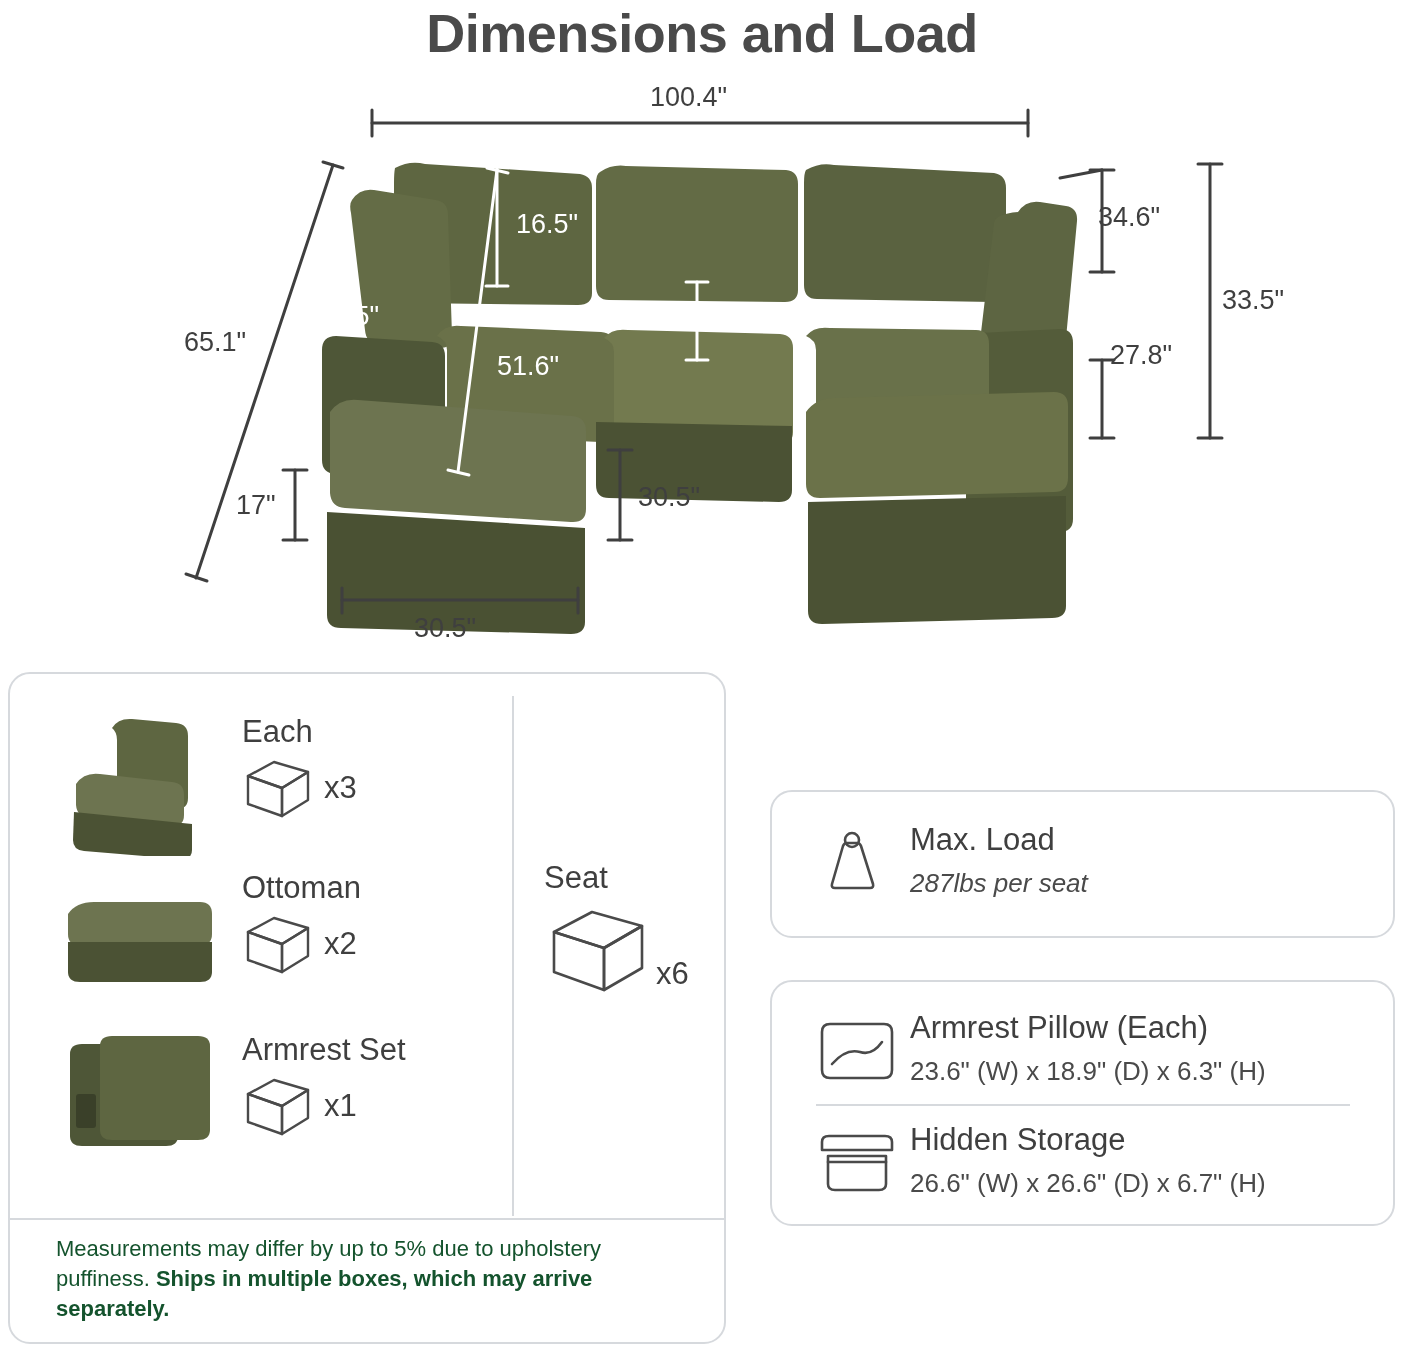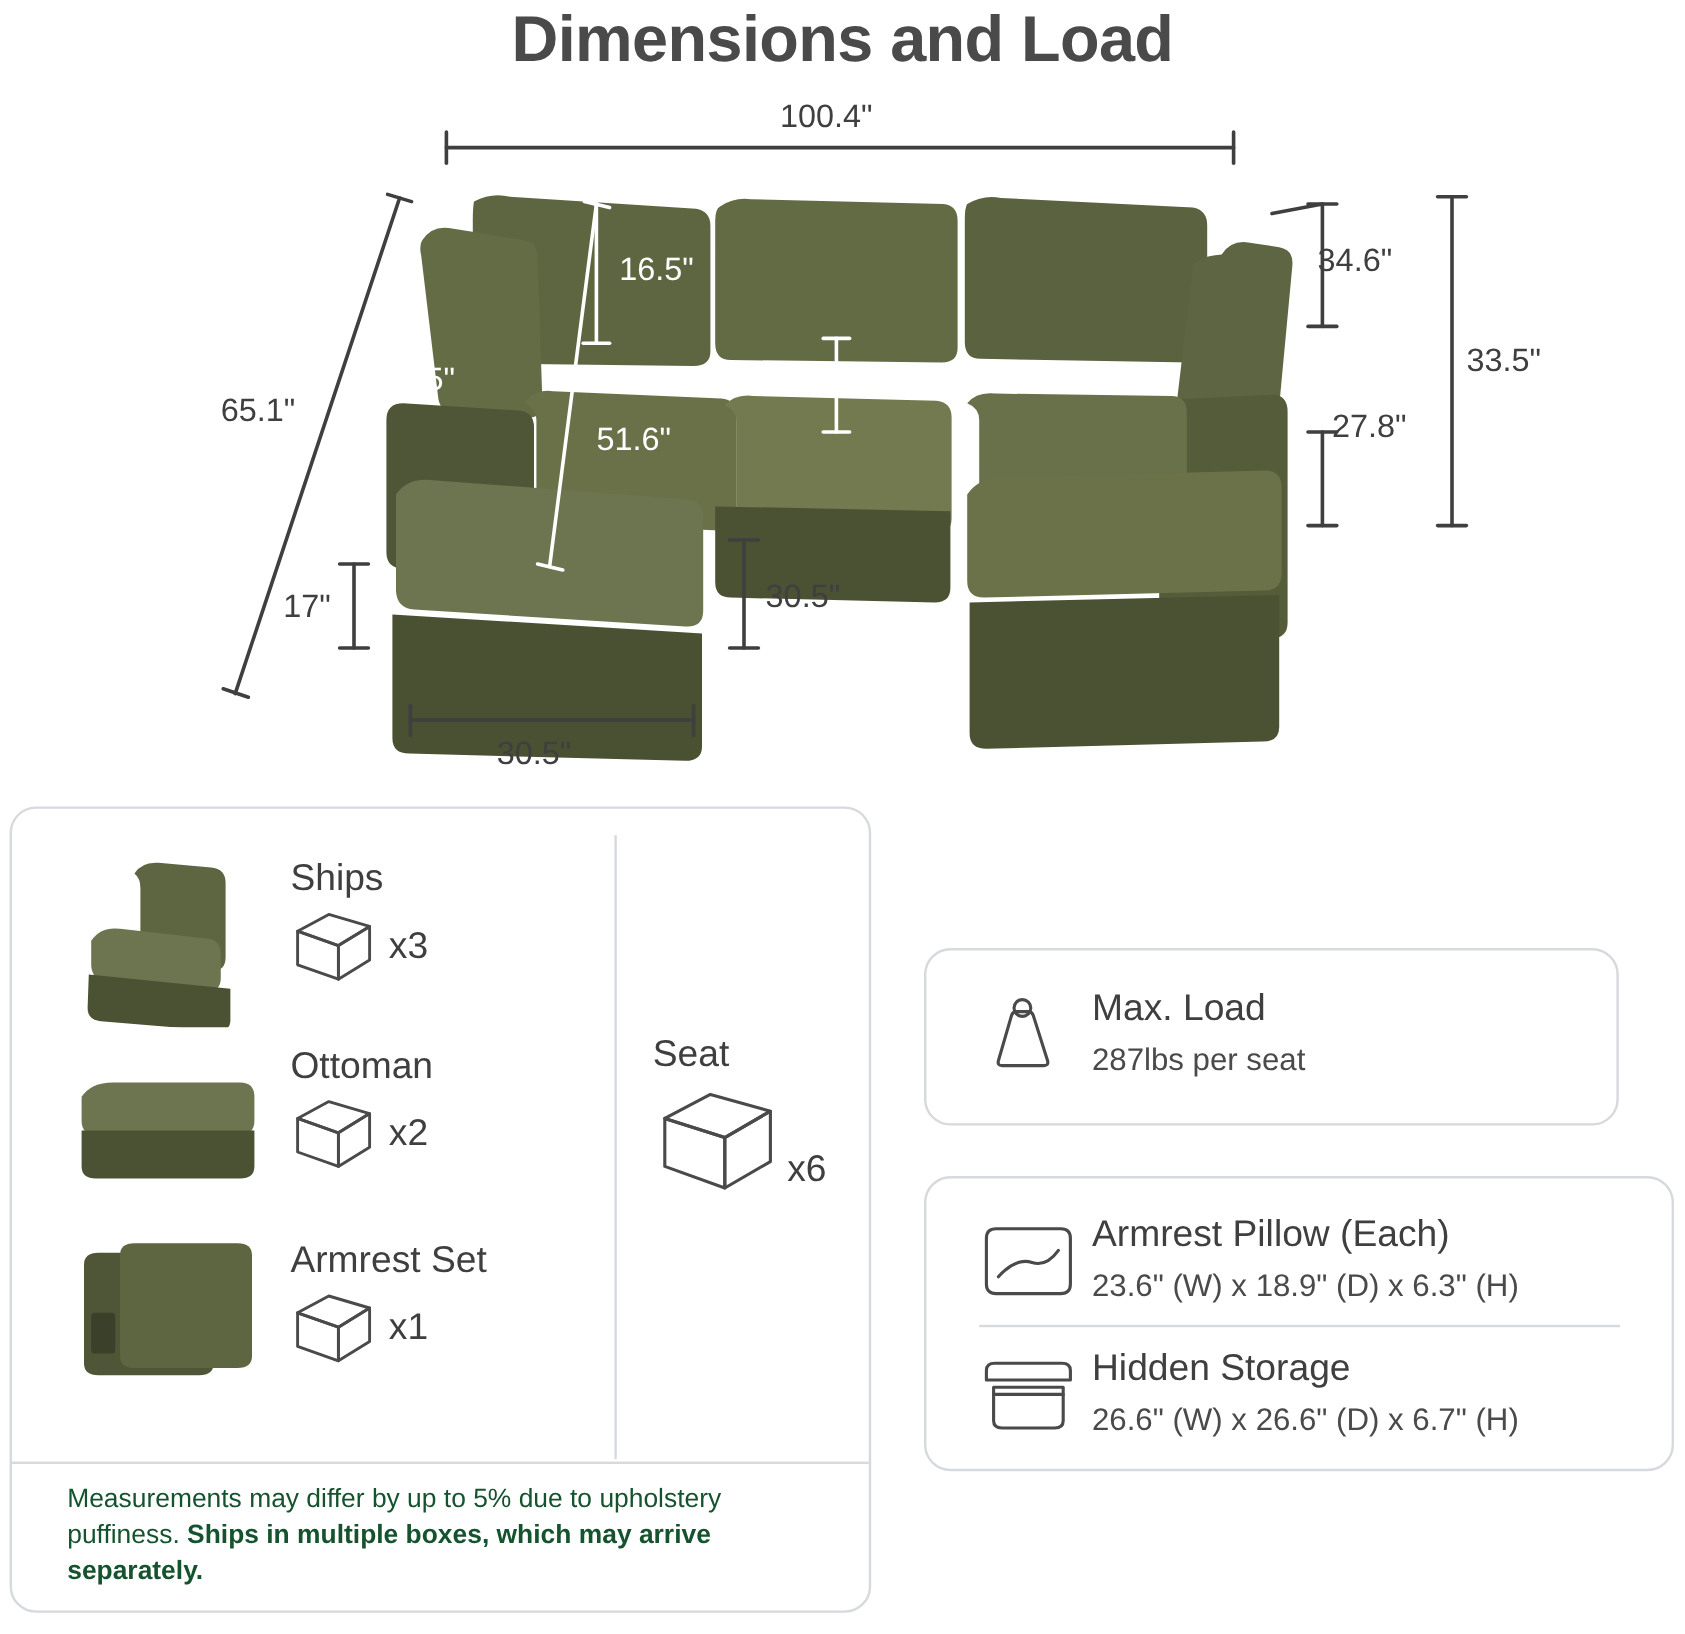--- a/index.html
+++ b/index.html
@@ -95,21 +95,21 @@
     font-size: 22px;
     line-height: 30px;
     color: #14532d;
   }
   #disclaimer b { font-weight: bold; }
 
   
   #load-panel {
     left: 770px;
     top: 790px;
-    width: 579px;
+    width: 625px;
     height: 148px;
   }
   #specs-panel {
     left: 770px;
     top: 980px;
     width: 625px;
     height: 246px;
     padding-left: 23px;
   }
   .spec-title {
@@ -237,21 +237,21 @@
     <div class="divider-v" style="left:502px; top:22px; height:520px;"></div>
 
     <div class="divider-h" style="left:0px; top:544px; width:714px;"></div>
 
     <div class="pack-row" style="left:38px; top:26px; width:460px; height:150px;">
       <svg width="170" height="150" viewBox="0 0 170 150" class="mini-sofa" style="left:6px; top:6px;">
         <path d="M58,22 q6,-10 20,-9 l44,4 q12,1 12,13 l0,62 q0,12 -13,11 l-46,-4 q-12,-1 -12,-13 l0,-52 q0,-8 -5,-12z" fill="#5e6641"></path>
         <path d="M22,78 q8,-12 24,-10 l72,8 q12,1 12,13 l0,20 q0,12 -13,11 l-82,-8 q-12,-1 -13,-13z" fill="#6d7450"></path>
         <path d="M20,106 l118,12 l0,26 q0,10 -12,9 l-96,-8 q-11,-1 -11,-11z" fill="#4b5234"></path>
       </svg>
-      <div class="pack-name" style="position:absolute; left:194px; top:14px;">Ships</div>
+      <div class="pack-name" style="position:absolute; left:194px; top:14px;">Each</div>
       <svg width="72" height="62" viewBox="0 0 72 62" style="position:absolute; left:194px; top:58px;">
         <g fill="none" stroke="#4a4a4a" stroke-width="2.4" stroke-linejoin="round">
           <path d="M6,18 L32,4 L66,14 L40,30 Z"></path>
           <path d="M6,18 L6,46 L40,58 L40,30 Z"></path>
           <path d="M40,30 L40,58 L66,42 L66,14 Z"></path>
         </g>
       </svg>
       <div class="qty" style="position:absolute; left:276px; top:70px;">x3</div>
     </div>
 
@@ -306,21 +306,21 @@
   </div>
 
   <div class="panel" id="load-panel">
     <svg width="72" height="72" viewBox="0 0 72 72" style="position:absolute; left:44px; top:34px;">
       <g fill="none" stroke="#4a4a4a" stroke-width="2.6" stroke-linejoin="round" stroke-linecap="round">
         <circle cx="36" cy="14" r="7"></circle>
         <path d="M27,20 L16,58 q-1,4 3,4 L54,62 q4,0 3,-4 L45,20 q-1,-3 -4,-3 L31,17 q-3,0 -4,3z"></path>
       </g>
     </svg>
     <div class="spec-title" style="position:absolute; left:138px; top:30px;">Max. Load</div>
-    <div class="spec-sub" style="position:absolute; left:138px; top:76px;">287lbs per seat</div>
+    <div class="spec-sub" style="position:absolute; left:138px; top:76px;font-style:italic;">287lbs per seat</div>
   </div>
 
   <div class="panel" id="specs-panel">
 
     <svg width="86" height="66" viewBox="0 0 86 66" style="position:absolute; left:42px; top:36px;">
       <g fill="none" stroke="#4a4a4a" stroke-width="2.6" stroke-linejoin="round" stroke-linecap="round">
         <path d="M8,14 q0,-8 8,-8 L70,6 q8,0 8,8 L78,52 q0,8 -8,8 L16,60 q-8,0 -8,-8z"></path>
         <path d="M18,46 q14,-16 28,-12 q12,4 22,-10"></path>
       </g>
     </svg>

